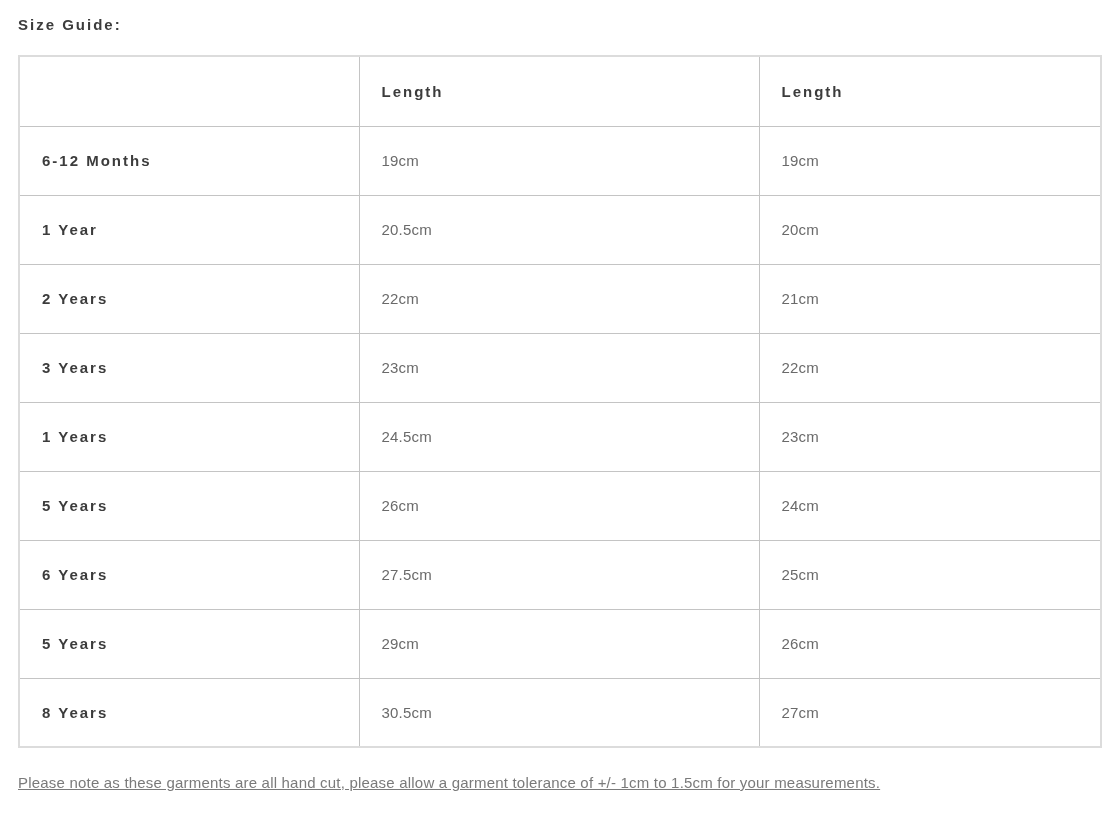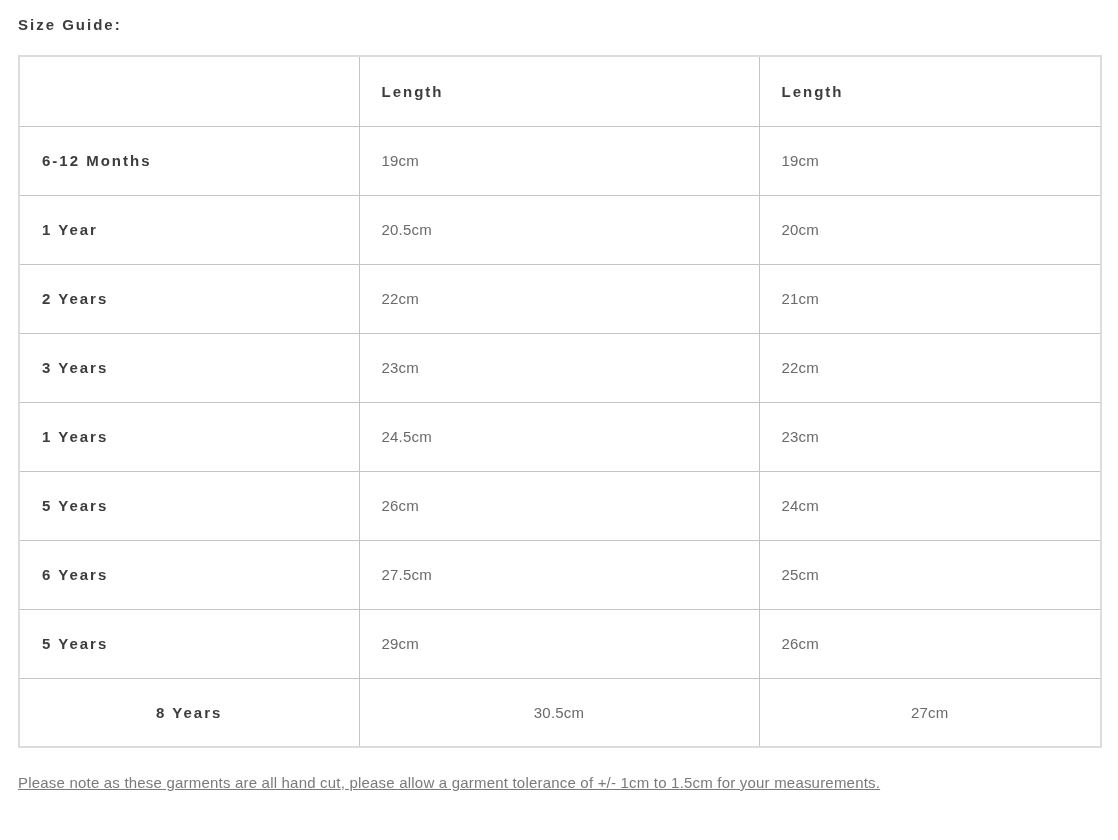--- a/index.html
+++ b/index.html
@@ -58,21 +58,20 @@
     box-sizing: border-box;
   }
 
   .size-table th:last-child,
   .size-table td:last-child {
     border-right: none;
   }
 
   .size-table tr:last-child td {
     border-bottom: none;
-    text-align: center;
   }
 
   .size-table thead th {
     height: 70px;
     font-size: 15px;
     font-weight: bold;
     letter-spacing: 2.0px;
     color: #3c3c3c;
     margin-left: 23px;
   }

